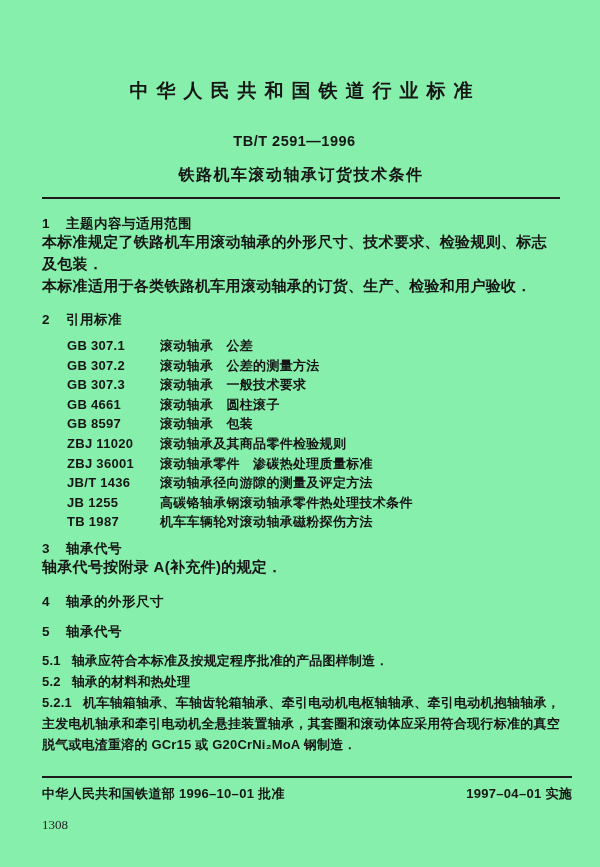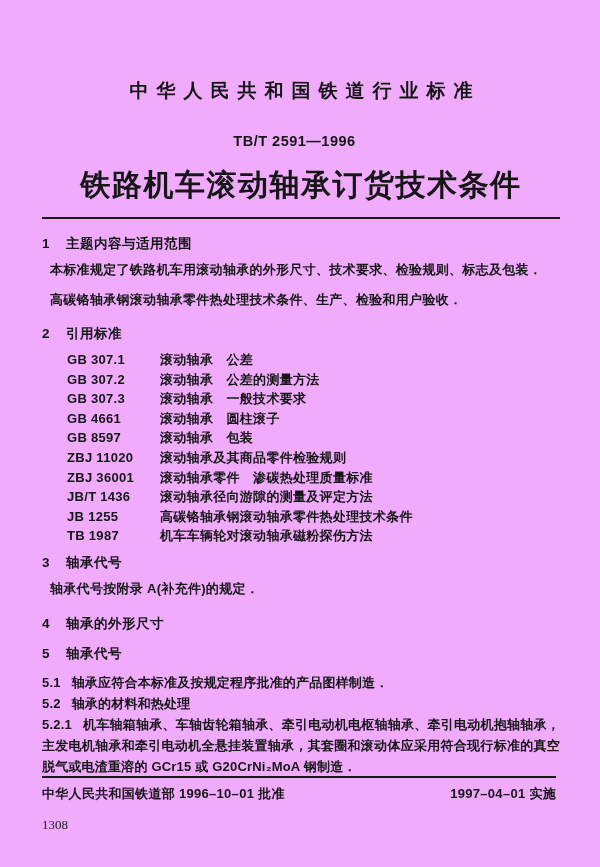--- a/index.html
+++ b/index.html
@@ -5,21 +5,21 @@
   html, body {
     margin: 0;
     padding: 0;
     background: #f4f3ef;
   }
   .page {
     position: relative;
     width: 600px;
     height: 867px;
     margin: 0 auto;
-    background: #f0abfc;
+    background: #86efac;
     box-sizing: border-box;
     padding: 0 40px 4px 42px;
     overflow: hidden;
     font-family: "Liberation Sans", "DejaVu Sans", sans-serif;
     color: #161616;
   }
   .doc-header {
     margin-top: 78px;
     text-align: center;
     font-size: 19px;
@@ -32,21 +32,21 @@
     margin-top: 29px;
     text-align: center;
     padding-right: 13px;
     font-size: 14.5px;
     font-weight: bold;
     letter-spacing: 0.5px;
   }
   .doc-title {
     margin: 16px 0 0 0;
     text-align: center;
-    font-size: 30px;
+    font-size: 16px;
     font-weight: bold;
     letter-spacing: 1.5px;
     white-space: nowrap;
   }
   .title-rule {
     margin-top: 11px;
     border: 0;
     border-top: 2.5px solid #1b1b1b;
   }
   .sec-heading {
@@ -56,22 +56,22 @@
     letter-spacing: 0.5px;
     white-space: nowrap;
   }
   .sec-num { display: inline-block; min-width: 10px; margin-right: 14px; }
   .s1 { margin-top: 17px; }
   .s2 { margin-top: 15px; }
   .s3 { margin-top: 9px; }
   .s4 { margin-top: 16px; }
   .s5 { margin-top: 15px; }
   p.body {
-    margin: 8px;
-    font-size: 13px;
+    margin: 0;
+    font-size: 15px;
     font-weight: bold;
     line-height: 22px;
     letter-spacing: 0.3px;
   }
   .indent { margin-left: 25px; }
   .after-heading { margin-top: 10px; }
   .ref-list { margin: 9px 0 0 25px; }
   .ref-row {
     font-size: 13px;
     font-weight: bold;
@@ -86,21 +86,21 @@
     font-size: 13px;
     font-weight: bold;
     line-height: 21px;
     letter-spacing: 0.2px;
   }
   .clause-long { text-align: justify; }
   .clause-num { margin-right: 11px; }
   .footer {
     position: absolute;
     left: 42px;
-    right: 44px;
+    right: 28px;
     top: 776px;
   }
   .footer-rule {
     border: 0;
     border-top: 2px solid #1b1b1b;
     margin: 0;
   }
   .footer-row {
     margin-top: 7px;
     display: flex;
@@ -128,21 +128,21 @@
 
   <h1 class="doc-title">铁路机车滚动轴承订货技术条件</h1>
 
   <hr class="title-rule">
 
   <section>
     <div class="sec-heading s1">
       <span class="sec-num">1</span><span>主题内容与适用范围</span>
     </div>
     <p class="body indent after-heading">本标准规定了铁路机车用滚动轴承的外形尺寸、技术要求、检验规则、标志及包装．</p>
-    <p class="body indent">高碳铬轴承钢滚动轴承零件热处理技术条件、生产、检验和用户验收．</p>
+    <p class="body indent">本标准适用于各类铁路机车用滚动轴承的订货、生产、检验和用户验收．</p>
   </section>
 
   <section>
     <div class="sec-heading s2">
       <span class="sec-num">2</span><span>引用标准</span>
     </div>
     <div class="ref-list">
       <div class="ref-row">
         <span class="ref-code">GB 307.1</span><span class="ref-title">滚动轴承　公差</span>
       </div>

